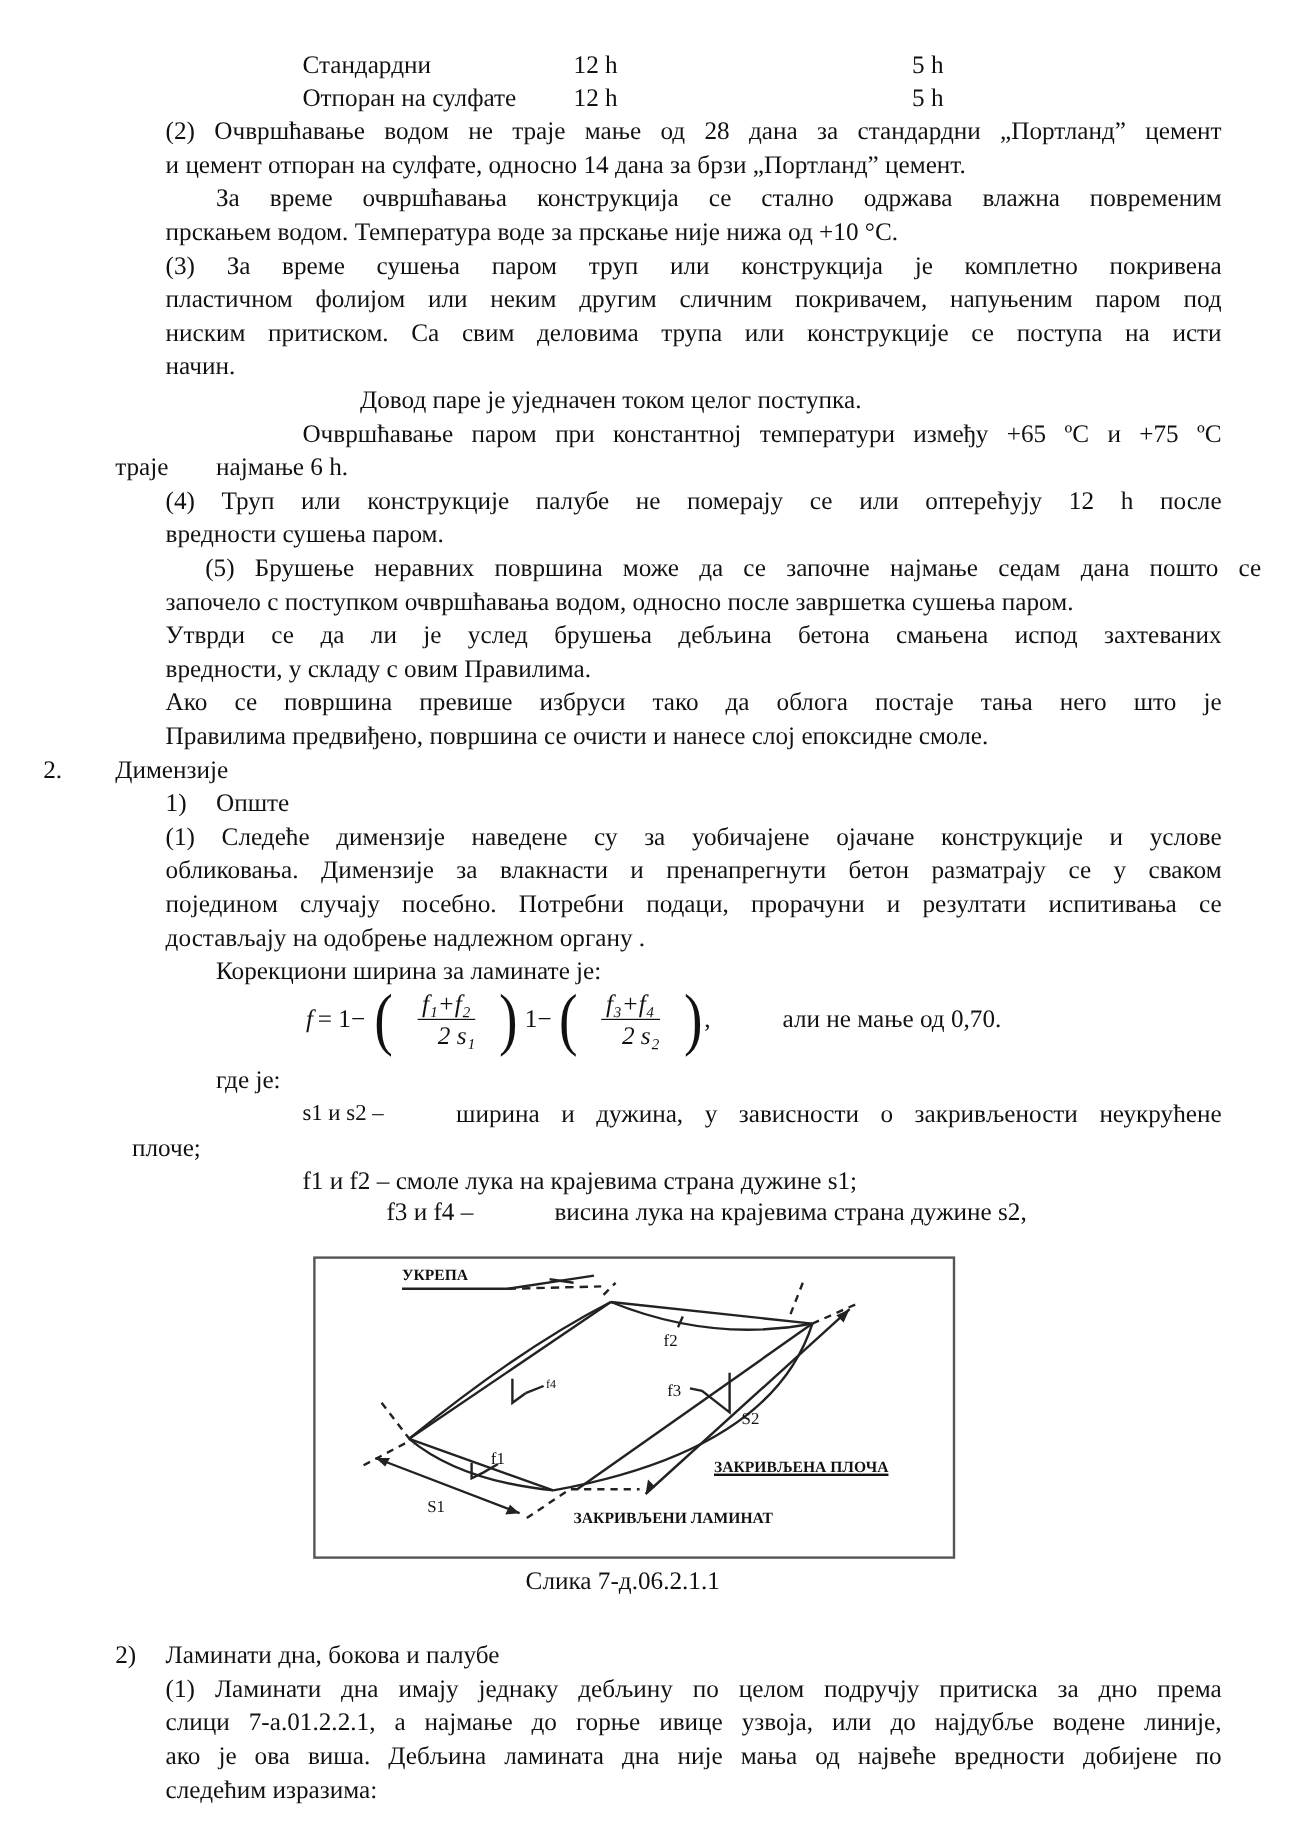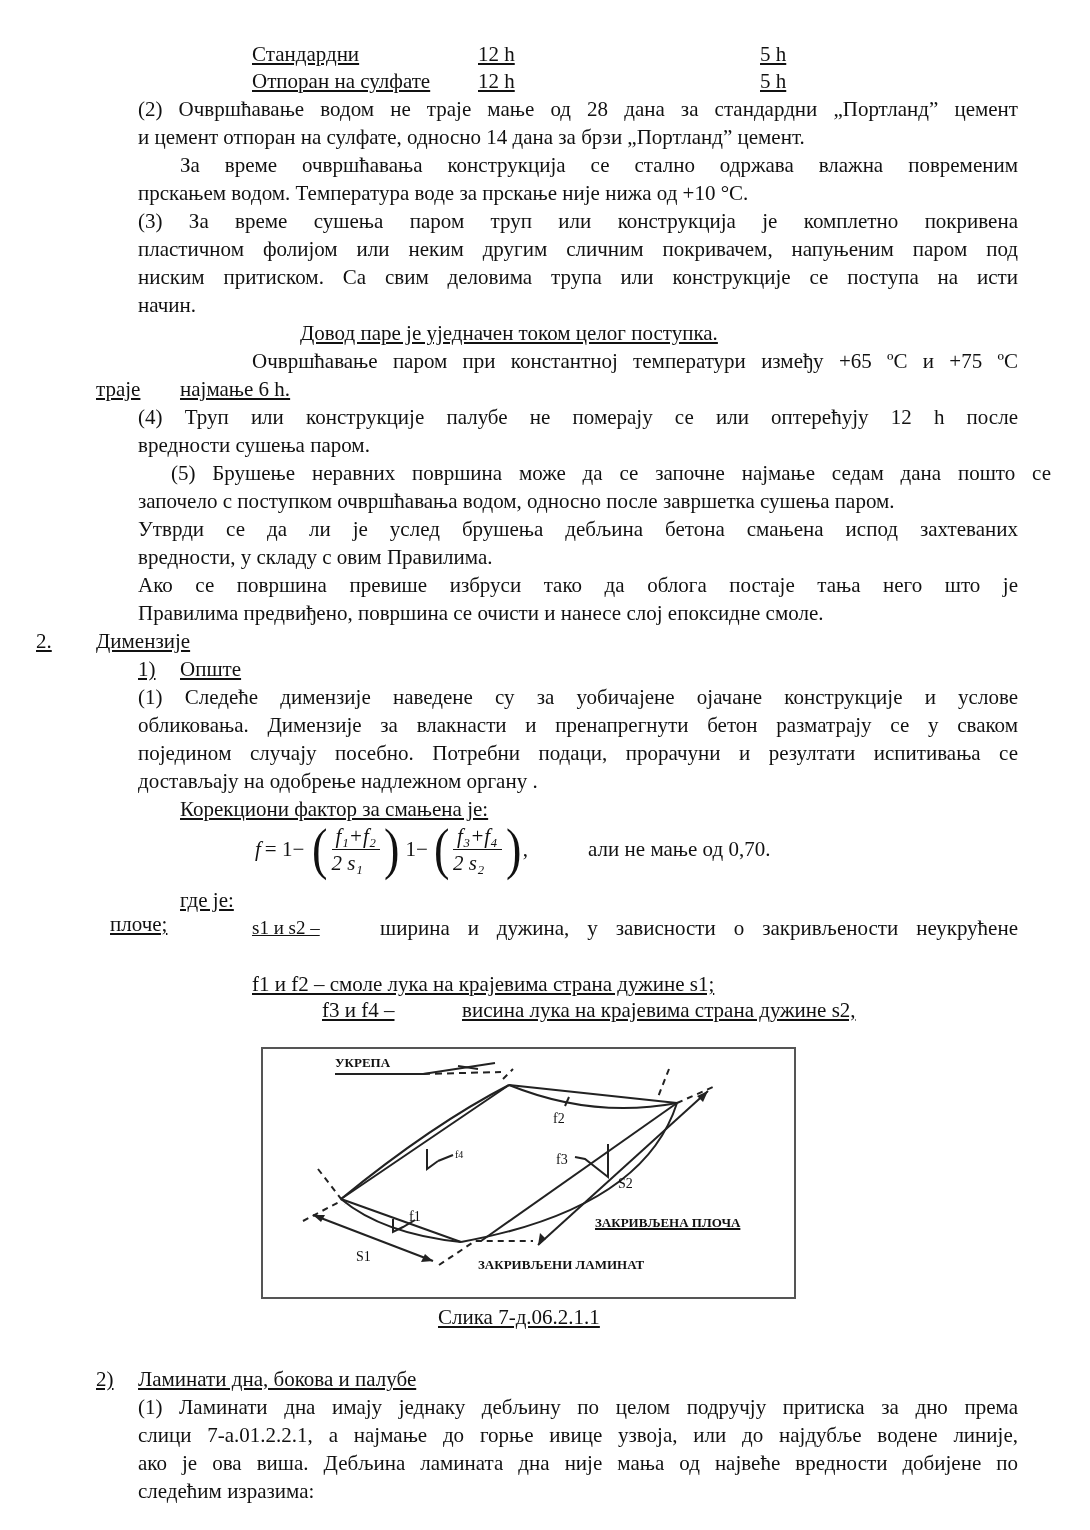--- a/index.html
+++ b/index.html
@@ -1,23 +1,23 @@
 <!DOCTYPE html>
 <html><head>
 <meta charset="utf-8">
 <style>
   html, body { margin: 0; padding: 0; background: #ffffff; }
   body { width: 1090px; height: 1530px; position: relative; overflow: hidden;
          font-family: "Liberation Serif", serif; color: #111; font-size: 21px; }
-  .ln { position: absolute; white-space: nowrap; line-height: 28px; text-decoration: underline; }
+  .ln { position: absolute; white-space: nowrap; line-height: 28px; }
   .jl { position: absolute; left: 138px; width: 880px; text-align: justify; line-height: 28px; }
   .jl.last { text-align-last: left; }
   .jl.full { text-align-last: justify; }
   .formula { position: absolute; left: 255px; top: 816px; height: 66px; display: flex; align-items: center; font-family: "Liberation Serif", serif; }
-  .frac { display: inline-flex; flex-direction: column; align-items: flex-start; margin: 0 2px; }
+  .frac { display: inline-flex; flex-direction: column; align-items: flex-end; margin: 0 18px; }
   .frac .num { border-bottom: 1px solid #111; padding: 0 4px; font-style: italic; line-height: 26px; }
   .frac .den { font-style: italic; line-height: 26px; }
   .paren { font-size: 58px; line-height: 58px; transform: scaleX(0.8); display: inline-block; }
   .fig { position: absolute; left: 261px; top: 1047px; width: 535px; height: 252px; border: 2px solid #555; box-sizing: border-box; background: #fff; }
   .fig svg { position: absolute; left: 0; top: 0; }
   .lbl { font-family: "Liberation Serif", serif; font-weight: bold; font-size: 13px; position: absolute; white-space: nowrap; }
 </style>
 </head>
 <body>
 
@@ -53,21 +53,21 @@
 <div class="jl last" style="top:599px;">Правилима предвиђено, површина се очисти и нанесе слој епоксидне смоле.</div>
 
 <div class="ln" style="left:36px;top:627px;">2.</div>
 <div class="ln" style="left:96px;top:627px;">Димензије</div>
 <div class="ln" style="left:138px;top:655px;">1)</div>
 <div class="ln" style="left:180px;top:655px;">Опште</div>
 <div class="jl full" style="top:683px;">(1) Следеће димензије наведене су за уобичајене ојачане конструкције и услове</div>
 <div class="jl full" style="top:711px;">обликовања. Димензије за влакнасти и пренапрегнути бетон разматрају се у сваком</div>
 <div class="jl full" style="top:739px;">појединoм случају посебно. Потребни подаци, прорачуни и резултати испитивања се</div>
 <div class="jl last" style="top:767px;">достављају на одобрење надлежном органу .</div>
-<div class="ln" style="left:180px;top:795px;">Корекциони фактор за смањена је:</div>
+<div class="ln" style="left:180px;top:795px;">Корекциони ширина за ламинате је:</div>
 
 <div class="formula">
   <span style="font-style:italic;">f</span>
   <span style="margin:0 6px 0 4px;">= 1−</span>
   <span class="paren">(</span>
   <span class="frac">
     <span class="num">f₁+f₂</span>
     <span class="den">2 s₁</span>
   </span>
   <span class="paren">)</span>
@@ -78,21 +78,21 @@
     <span class="den">2 s₂</span>
   </span>
   <span class="paren">)</span>
   <span>,</span>
   <span style="margin-left:60px;">али не мање од 0,70.</span>
 </div>
 
 <div class="ln" style="left:180px;top:886px;">где је:</div>
 <div class="ln" style="left:252px;top:914px;font-size:19px;">s1 и s2 –</div>
 <div class="jl full" style="top:914px;left:380px;width:638px;">ширина и дужина, у зависности о закривљености неукрућене</div>
-<div class="ln" style="left:110px;top:910px;">плоче;</div>
+<div class="ln" style="left:110px;top:942px;">плоче;</div>
 <div class="ln" style="left:252px;top:970px;">f1 и f2 – смоле лука на крајевима страна дужине s1;</div>
 <div class="ln" style="left:322px;top:996px;">f3 и f4 –</div>
 <div class="ln" style="left:462px;top:996px;">висина лука на крајевима страна дужине s2,</div>
 
 <div class="fig">
   <svg width="531" height="248" viewBox="0 0 531 248">
     <g stroke="#222" stroke-width="2" fill="none">
 
       <path d="M72 25 L160 25 L232 14"></path>
       <path d="M160 25 L238 23" stroke-dasharray="7,5"></path>

